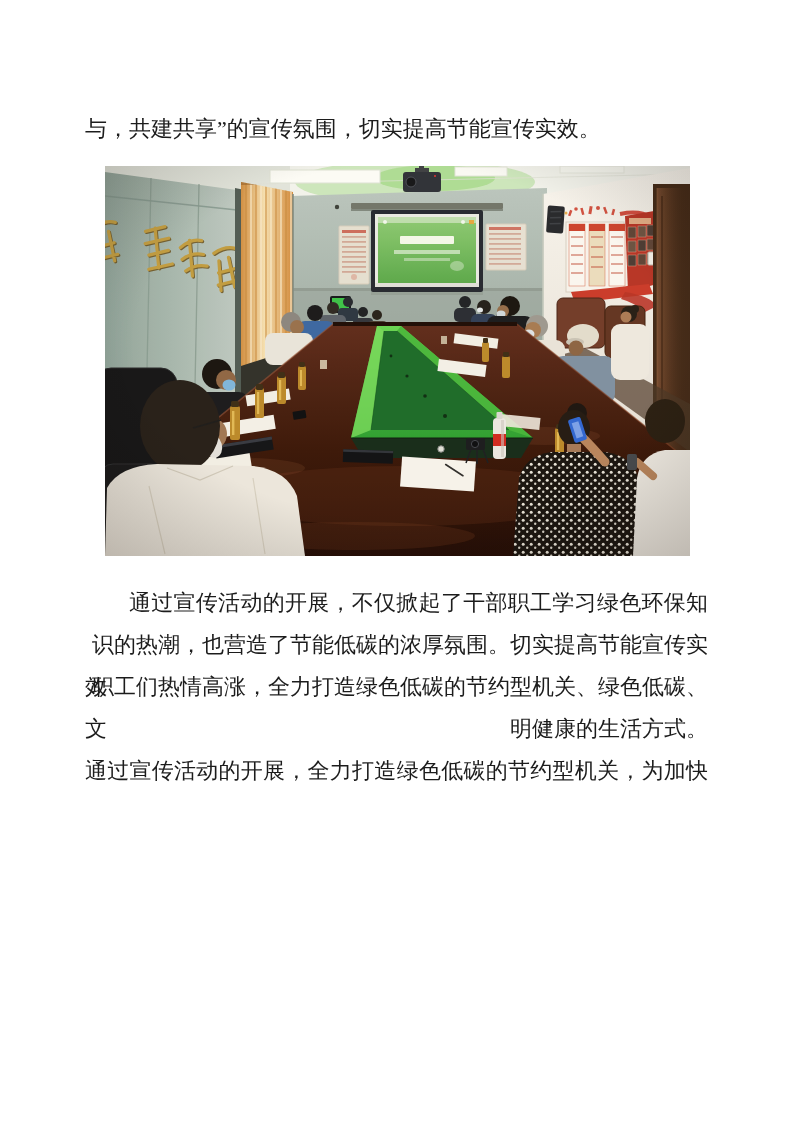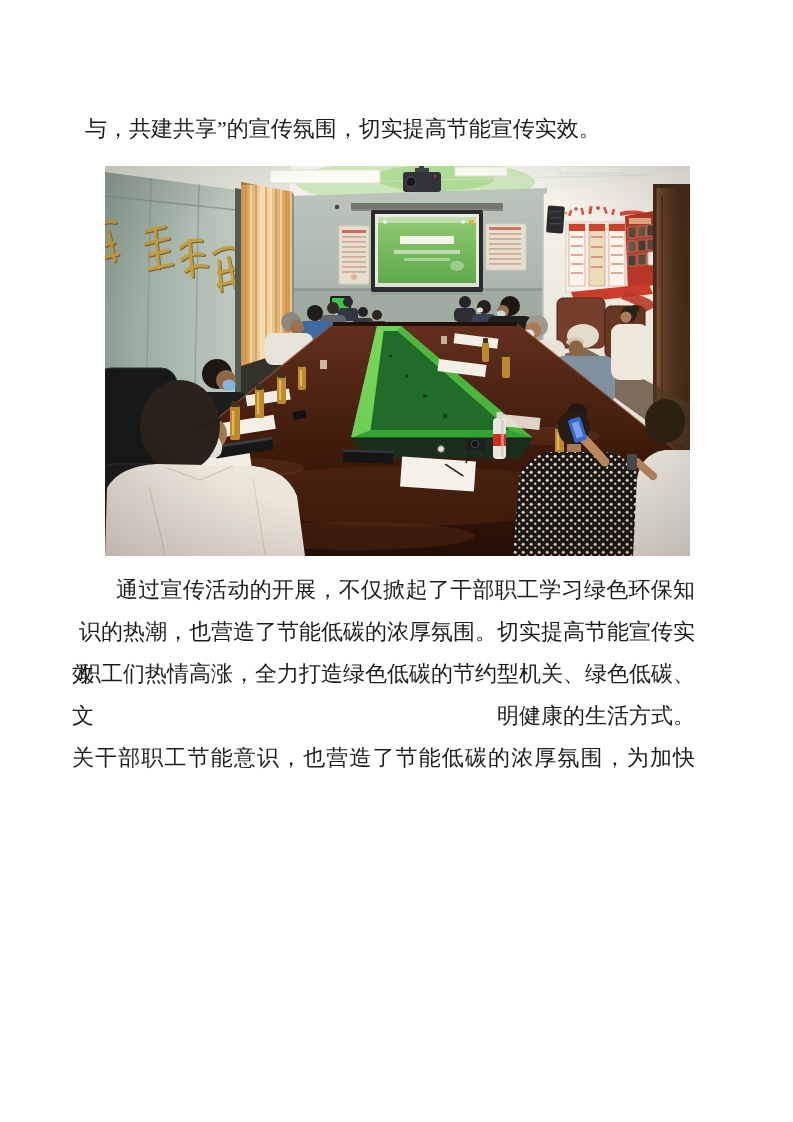--- a/index.html
+++ b/index.html
@@ -1,20 +1,20 @@
 <!DOCTYPE html>
 <html><head>
 <meta charset="utf-8">
 <style>
   html,body{margin:0;padding:0;background:#ffffff;}
   .page{position:relative;width:793px;height:1122px;background:#ffffff;overflow:hidden;
         font-family:"Liberation Serif","DejaVu Serif",serif;color:#1c1c1c;padding-left:32px;}
   .tline{position:absolute;left:85px;width:623px;height:42px;line-height:42px;
          font-size:22px;margin:0;white-space:nowrap;}
-  .para{position:absolute;left:72px;width:623px;}
+  .para{position:absolute;left:85px;width:623px;margin-top:13px;}
   .para p{margin:0;width:623px;height:42px;line-height:42px;font-size:22px;text-align:right;}
   .jfull{text-align:justify;text-align-last:justify;-moz-text-align-last:justify;text-justify:inter-character;}
   .indent{text-indent:2em;}
   .photo{position:absolute;left:105px;top:166px;width:585px;height:390px;overflow:hidden;background:#8fa39b;}
   .photo svg{display:block;width:585px;height:390px;filter:blur(.45px) saturate(1.04);}
 </style>
 </head>
 <body>
 
 <div class="page">
@@ -463,16 +463,16 @@
   </figure>
 
   <div class="para" style="top:569px">
     <p class="jfull indent">通过宣传活动的开展，不仅掀起了干部职工学习绿色环保知</p>
     <p class="jfull">识的热潮，也营造了节能低碳的浓厚氛围。切实提高节能宣传实效</p>
     <p class="jfull">职工们热情高涨，全力打造绿色低碳的节约型机关、绿色低碳、文</p>
     <p>明健康的生活方式。</p>
   </div>
 
   <div class="para" style="top:737px">
-    <p class="jfull">关干部职工节能意识，也营造了节能低碳的浓厚氛围，为加快</p>
+    <p class="jfull">通过宣传活动的开展，全力打造绿色低碳的节约型机关，为加快</p>
   </div>
 
 </div>
 
 </body></html>

